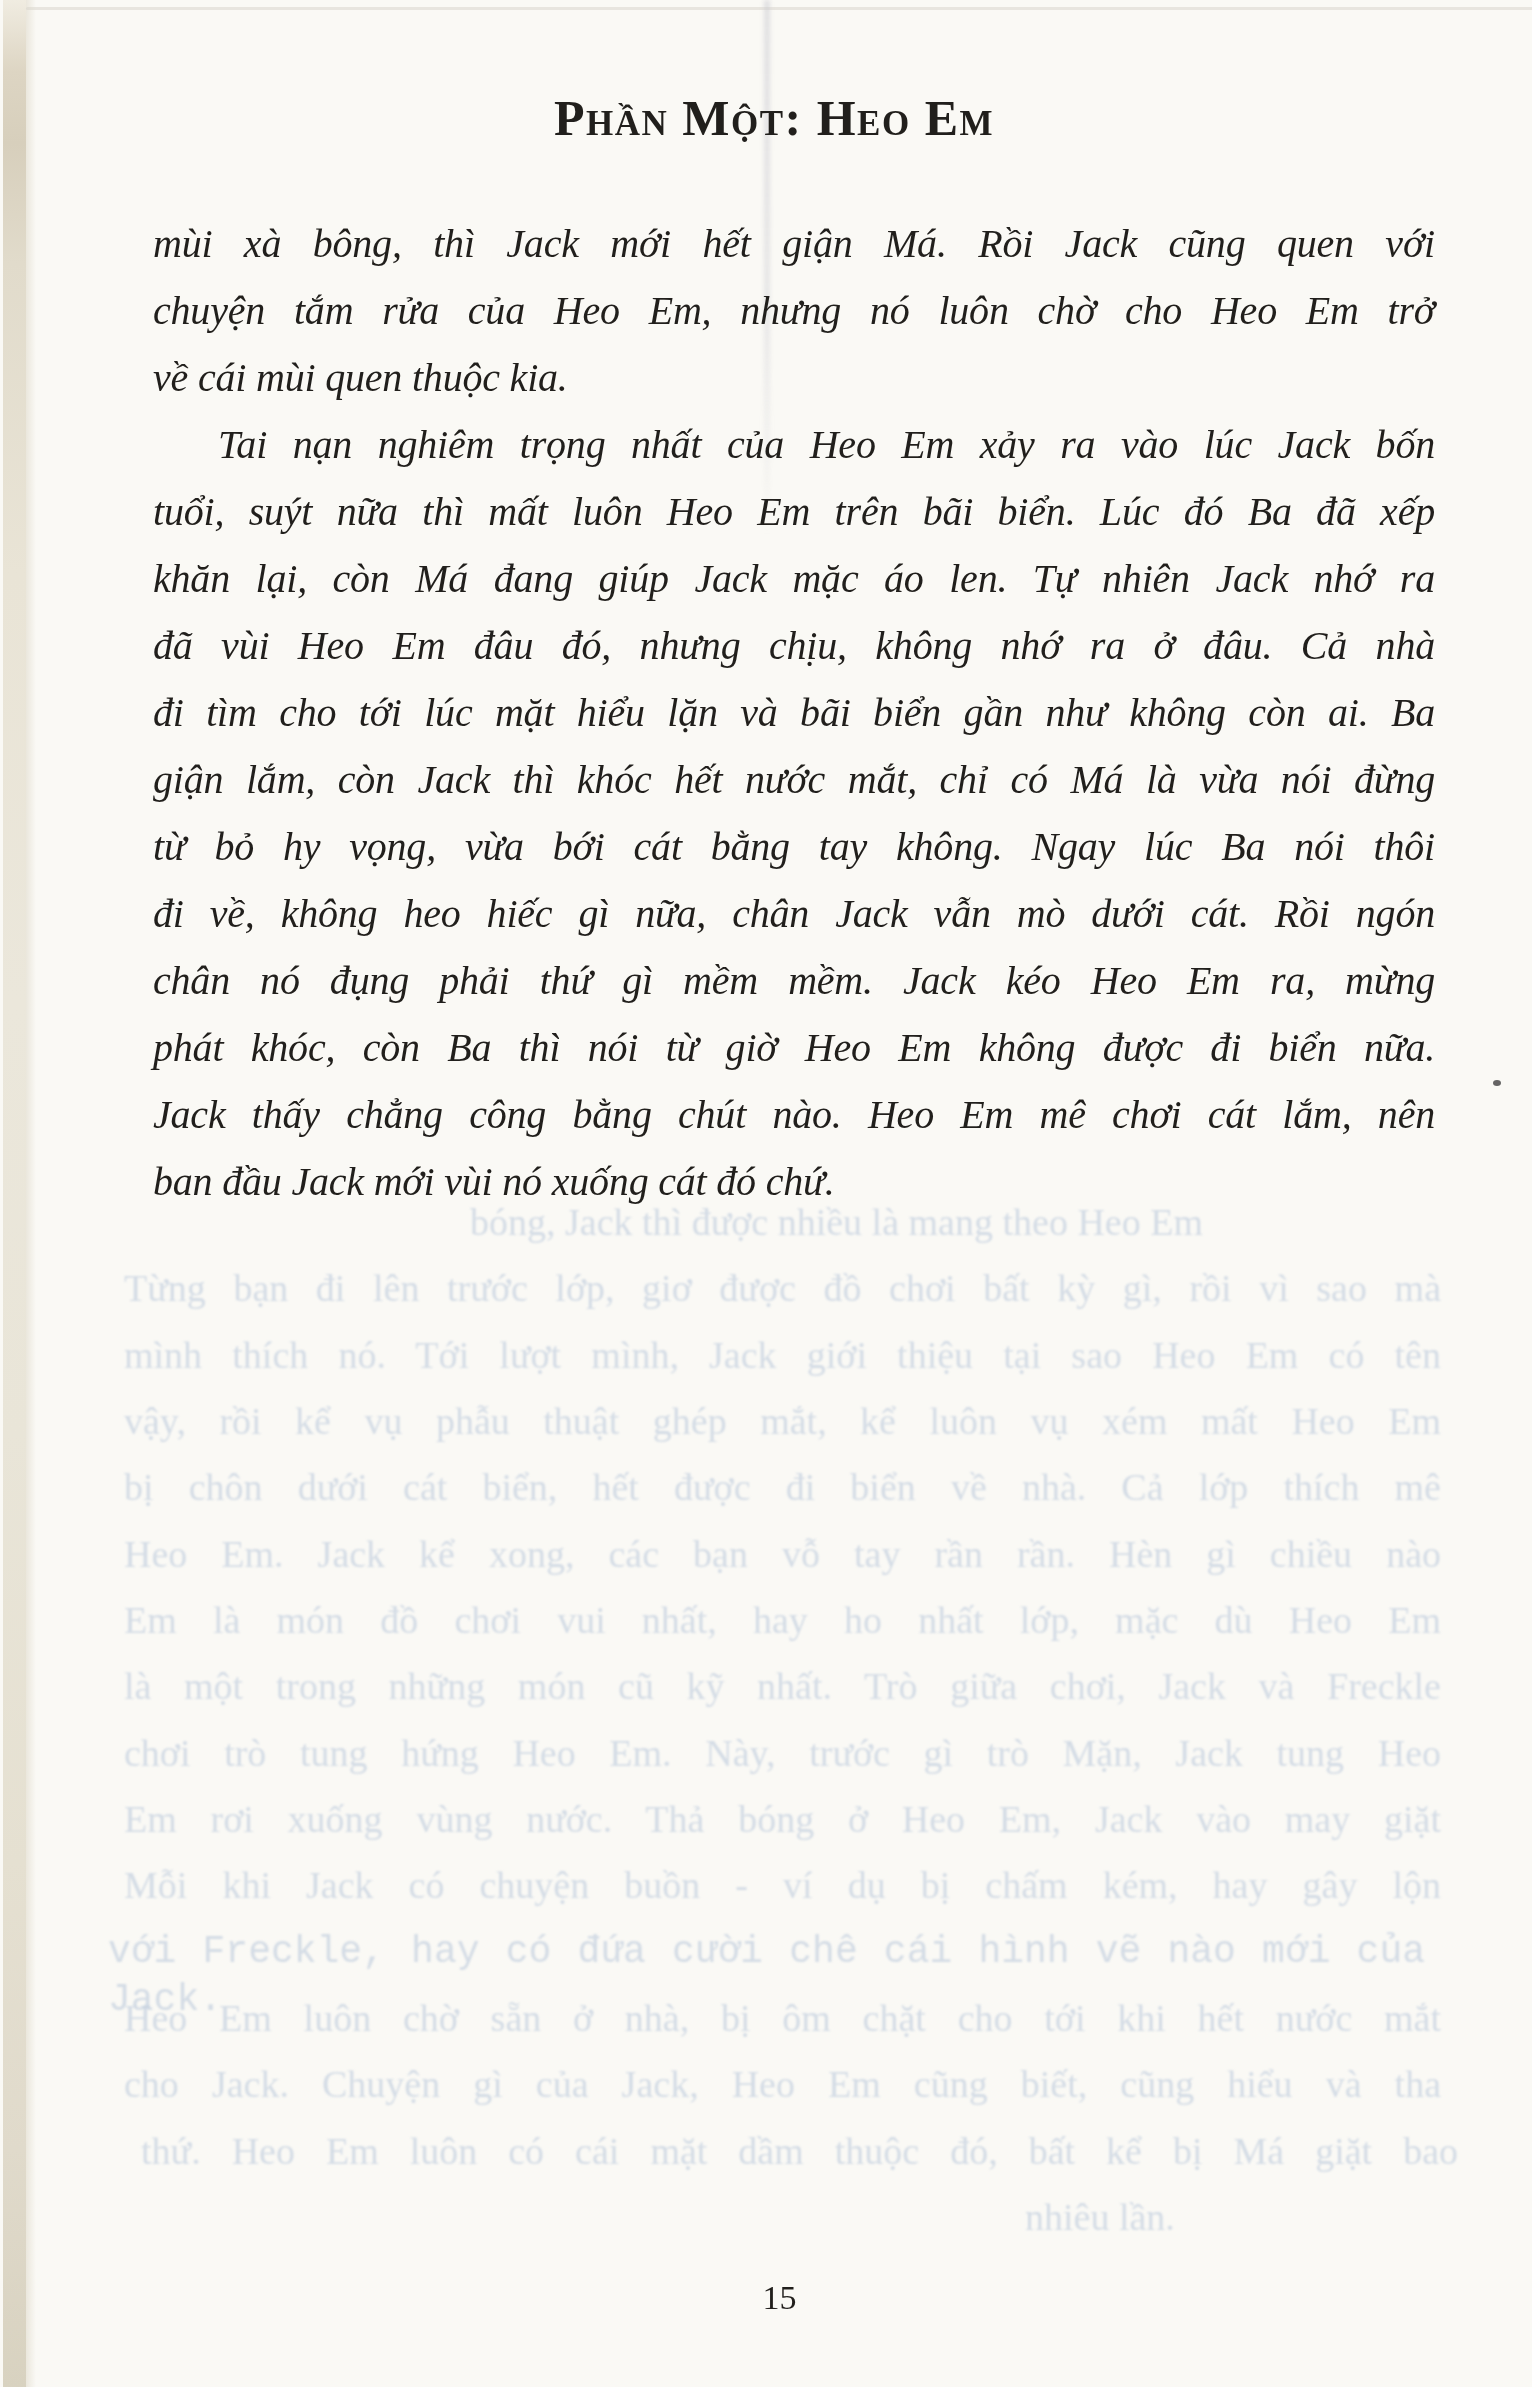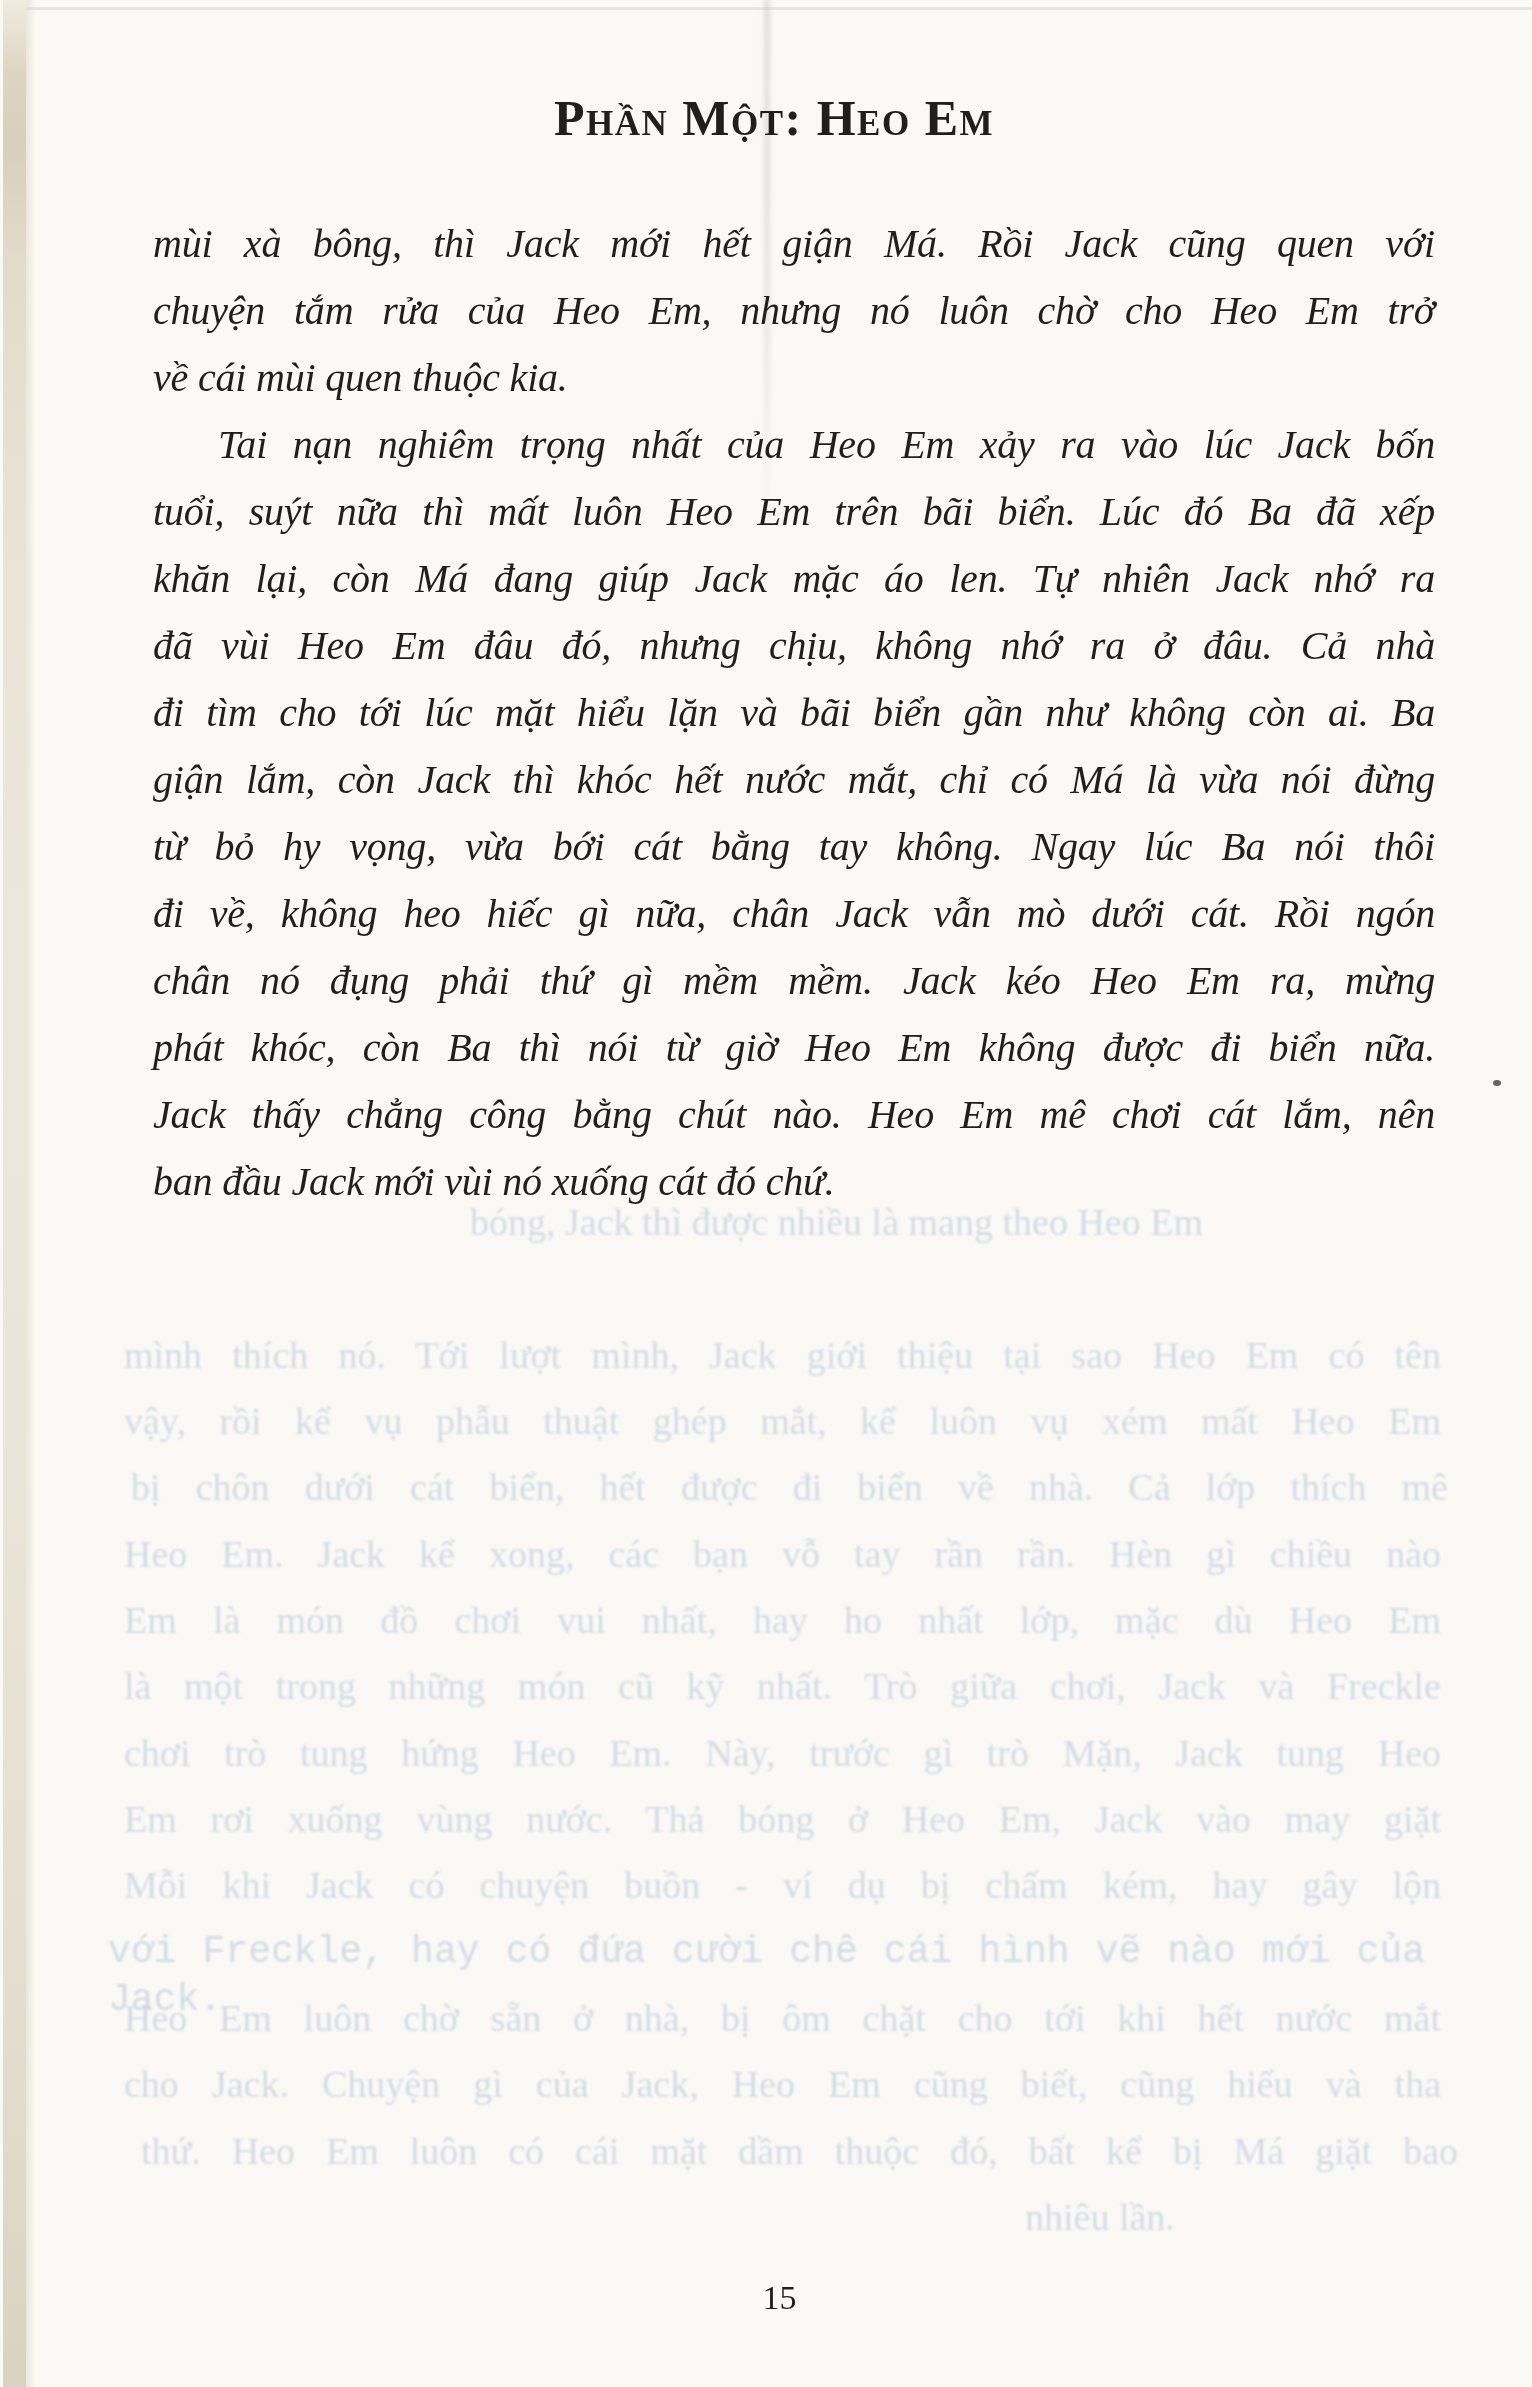--- a/index.html
+++ b/index.html
@@ -77,23 +77,24 @@
 <div class="page">
   <div class="edge-strip"></div>
   <div class="edge-feather"></div>
   <div class="top-edge"></div>
   <div class="crease"></div>
 
   <div class="running-head">Phần Một: Heo Em</div>
 
   <div class="ghost">
       <div class="gline frag" style="top: 1198px; left: 470px;">bóng, Jack thì được nhiều là mang theo Heo Em</div>
+      <div class="gline" style="top: 1264px; left: 124px; width: 1317px;">Từng bạn đi lên trước lớp, giơ được đồ chơi bất kỳ gì, rồi vì sao mà</div>
       <div class="gline" style="top: 1331px; left: 124px; width: 1317px;">mình thích nó. Tới lượt mình, Jack giới thiệu tại sao Heo Em có tên</div>
       <div class="gline" style="top: 1397px; left: 124px; width: 1317px;">vậy, rồi kể vụ phẫu thuật ghép mắt, kể luôn vụ xém mất Heo Em</div>
-      <div class="gline" style="top: 1463px; left: 124px; width: 1317px; margin-left: 7px;">bị chôn dưới cát biển, hết được đi biển về nhà. Cả lớp thích mê</div>
+      <div class="gline" style="top: 1463px; left: 124px; width: 1317px;">bị chôn dưới cát biển, hết được đi biển về nhà. Cả lớp thích mê</div>
       <div class="gline" style="top: 1530px; left: 124px; width: 1317px;">Heo Em. Jack kể xong, các bạn vỗ tay rần rần. Hèn gì chiều nào</div>
       <div class="gline" style="top: 1596px; left: 124px; width: 1317px;">Em là món đồ chơi vui nhất, hay ho nhất lớp, mặc dù Heo Em</div>
       <div class="gline" style="top: 1662px; left: 124px; width: 1317px;">là một trong những món cũ kỹ nhất. Trò giữa chơi, Jack và Freckle</div>
       <div class="gline" style="top: 1729px; left: 124px; width: 1317px;">chơi trò tung hứng Heo Em. Này, trước gì trò Mặn, Jack tung Heo</div>
       <div class="gline" style="top: 1795px; left: 124px; width: 1317px;">Em rơi xuống vùng nước. Thả bóng ở Heo Em, Jack vào may giặt</div>
       <div class="gline" style="top: 1861px; left: 124px; width: 1317px;">Mỗi khi Jack có chuyện buồn - ví dụ bị chấm kém, hay gây lộn</div>
       <div class="gline" style="top: 1928px; left: 108px; width: 1317px; font-family: Liberation Mono, monospace;">với Freckle, hay có đứa cười chê cái hình vẽ nào mới của Jack.</div>
       <div class="gline" style="top: 1994px; left: 124px; width: 1317px;">Heo Em luôn chờ sẵn ở nhà, bị ôm chặt cho tới khi hết nước mắt</div>
       <div class="gline" style="top: 2060px; left: 124px; width: 1317px;">cho Jack. Chuyện gì của Jack, Heo Em cũng biết, cũng hiểu và tha</div>
       <div class="gline" style="top: 2127px; left: 124px; width: 1317px; margin-left: 17px;">thứ. Heo Em luôn có cái mặt dầm thuộc đó, bất kể bị Má giặt bao</div>

